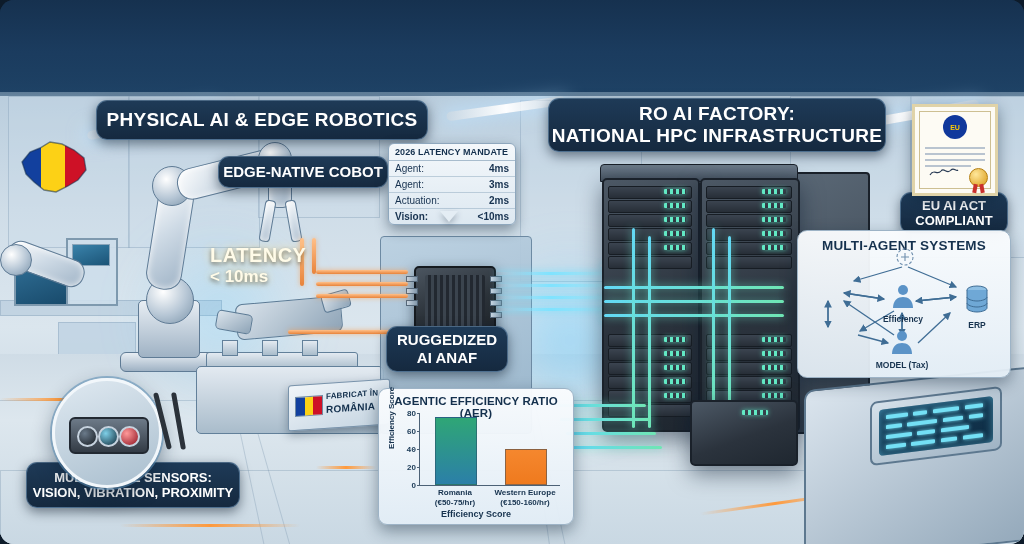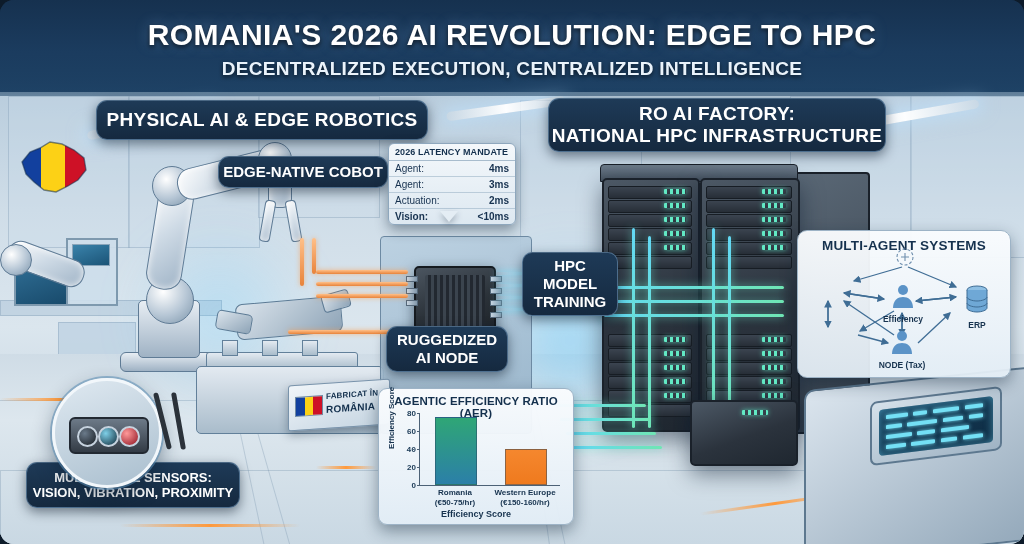--- a/index.html
+++ b/index.html
@@ -338,48 +338,45 @@
       <div class="scell" style="left:38px;top:26px;width:18px;"></div>
       <div class="scell" style="left:62px;top:26px;width:28px;"></div>
       <div class="scell" style="left:7px;top:36px;width:20px;"></div>
       <div class="scell" style="left:32px;top:36px;width:24px;"></div>
       <div class="scell" style="left:62px;top:36px;width:16px;"></div>
       <div class="scell" style="left:84px;top:36px;width:20px;"></div>
     </div>
   </div>
 
   <div class="headband"></div>
-  <div class="title">ROMANIA'S 2026 AI REVOLUTION: EDGE TO HPC</div>
-  <div class="subtitle">DECENTRALIZED EXECUTION, CENTRALIZED INTELLIGENCE</div>
 
   <div class="chip lg" style="left:96px;top:100px;width:330px;height:38px;">PHYSICAL AI &amp; EDGE ROBOTICS</div>
 
   <div class="chip lg" style="left:548px;top:98px;width:336px;height:52px;flex-direction:column;">
     <span>RO AI FACTORY:</span>
     <span>NATIONAL HPC INFRASTRUCTURE</span>
   </div>
 
   <div class="chip md" style="left:218px;top:156px;width:168px;height:30px;">EDGE-NATIVE COBOT</div>
 
   <div class="chip md" style="left:386px;top:326px;width:120px;height:44px;flex-direction:column;">
     <span>RUGGEDIZED</span>
-    <span>AI NODE</span>
-  </div>
-
-  <div class="chip md" style="left:522px;top:252px;width:94px;height:62px;flex-direction:column;border-radius:10px;">
-    <span>HPC</span>
-    <span>MODEL</span>
-    <span>TRAINING</span>
-  </div>
+    <span>AI ANAF</span>
+  </div>
+
 
   <div class="chip sm" style="left:26px;top:462px;width:212px;height:44px;flex-direction:column;">
     <span>MULTIMODAL SENSORS:</span>
     <span>VISION, VIBRATION, PROXIMITY</span>
   </div>
 
+  <div class="latencyText">
+    <div class="l1">LATENCY</div>
+    <div class="l2">&lt; 10ms</div>
+  </div>
 
   <div class="latcard">
     <h4>2026 LATENCY MANDATE</h4>
     <div id="lat-rows">
         <div class="latrow">
           <span>Agent:</span>
           <b>4ms</b>
         </div>
         <div class="latrow">
           <span>Agent:</span>
@@ -416,20 +413,43 @@
       <i style="background:#12409e;"></i>
         <i style="background:#fcd116;"></i>
         <i style="background:#ce1126;"></i>
     </div>
     <div class="mitext">
       <div>FABRICAT ÎN</div>
       <div class="b">ROMÂNIA</div>
     </div>
   </div>
 
+  <div class="certbadge">
+    <div class="certchip chip sm" style="position:absolute;left:0;top:88px;width:106px;height:40px;flex-direction:column;">
+      <span>EU AI ACT</span>
+      <span>COMPLIANT</span>
+    </div>
+    <div class="certpaper">
+      <div class="certinner"></div>
+      <div class="eucircle">
+        <span>EU</span>
+      </div>
+      <div class="certline" style="top:40px;"></div>
+      <div class="certline" style="top:46px;"></div>
+      <div class="certline" style="top:52px;"></div>
+      <div class="certline" style="top:58px;right:24px;"></div>
+      <svg class="sig" viewBox="0 0 30 10">
+        <path d="M1,8 C5,1 8,9 12,4 C15,0 18,8 22,3 C25,0 27,5 29,3" fill="none" stroke="#2a3c56" stroke-width="1.2"></path>
+      </svg>
+      <div class="seal">
+        <div class="sealrib" style="left:3px;transform:rotate(10deg);"></div>
+        <div class="sealrib" style="right:3px;transform:rotate(-10deg);"></div>
+      </div>
+    </div>
+  </div>
 
   <div class="lens">
     <div class="sensorbody">
       <div class="cam camA"></div>
       <div class="cam camB"></div>
       <div class="cam camC"></div>
     </div>
   </div>
   <div class="cable" style="left:160px;top:392px;width:5px;height:58px;background:#2c3views;background:#2b323a;border-radius:3px;transform:rotate(-14deg);"></div>
   <div class="cable" style="left:176px;top:392px;width:5px;height:58px;background:#2b323a;border-radius:3px;transform:rotate(-10deg);"></div>
@@ -473,21 +493,21 @@
       </svg>
       <div class="nm">Efficiency</div>
     </div>
 
 
     <div class="agent" style="left:73px;top:98px;">
       <svg class="ic" viewBox="0 0 26 26">
         <circle cx="13" cy="7" r="5" fill="#5b93c7"></circle>
         <path d="M3,25 C3,17 8,14 13,14 C18,14 23,17 23,25 Z" fill="#5b93c7"></path>
       </svg>
-      <div class="nm">NODE (Tax)</div>
+      <div class="nm">MODEL (Tax)</div>
     </div>
 
     <div class="agent" style="left:148px;top:54px;">
       <svg class="ic" viewBox="0 0 26 30" style="height:30px;">
         <ellipse cx="13" cy="5" rx="10" ry="4" fill="#8fc0e4" stroke="#3f6d95" stroke-width="1"></ellipse>
         <path d="M3,5 L3,23 C3,25 8,27 13,27 C18,27 23,25 23,23 L23,5" fill="#6fa8d6" stroke="#3f6d95" stroke-width="1"></path>
         <path d="M3,12 C3,14 8,16 13,16 C18,16 23,14 23,12" fill="none" stroke="#3f6d95" stroke-width="1"></path>
         <path d="M3,18 C3,20 8,22 13,22 C18,22 23,20 23,18" fill="none" stroke="#3f6d95" stroke-width="1"></path>
       </svg>
       <div class="nm">ERP</div>

